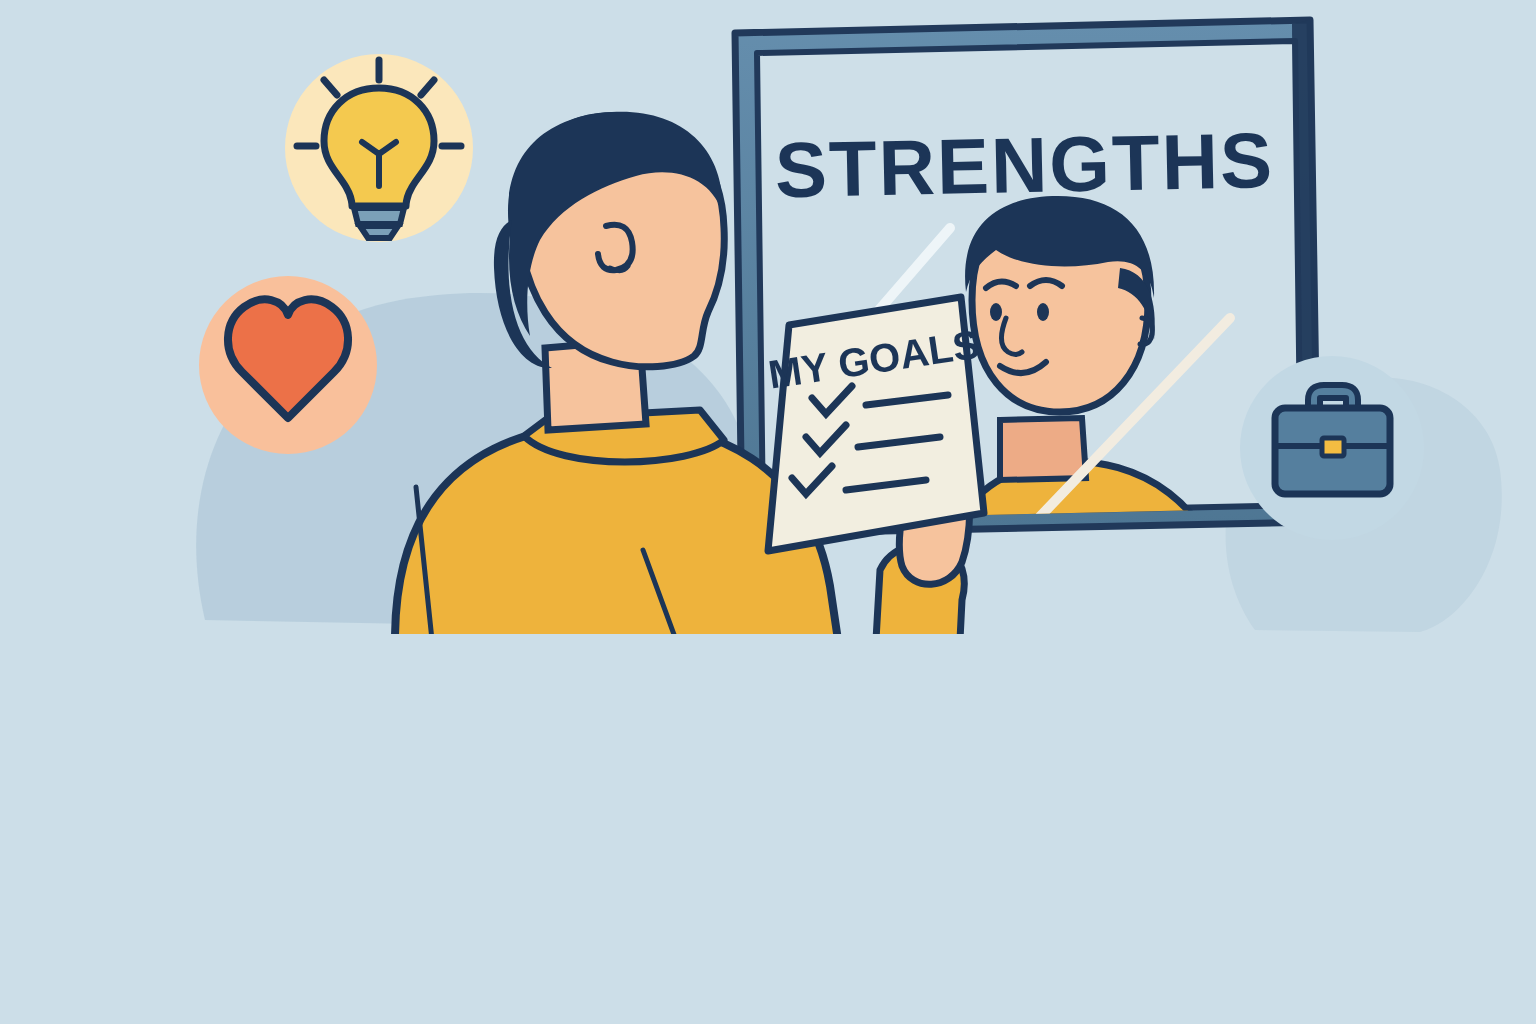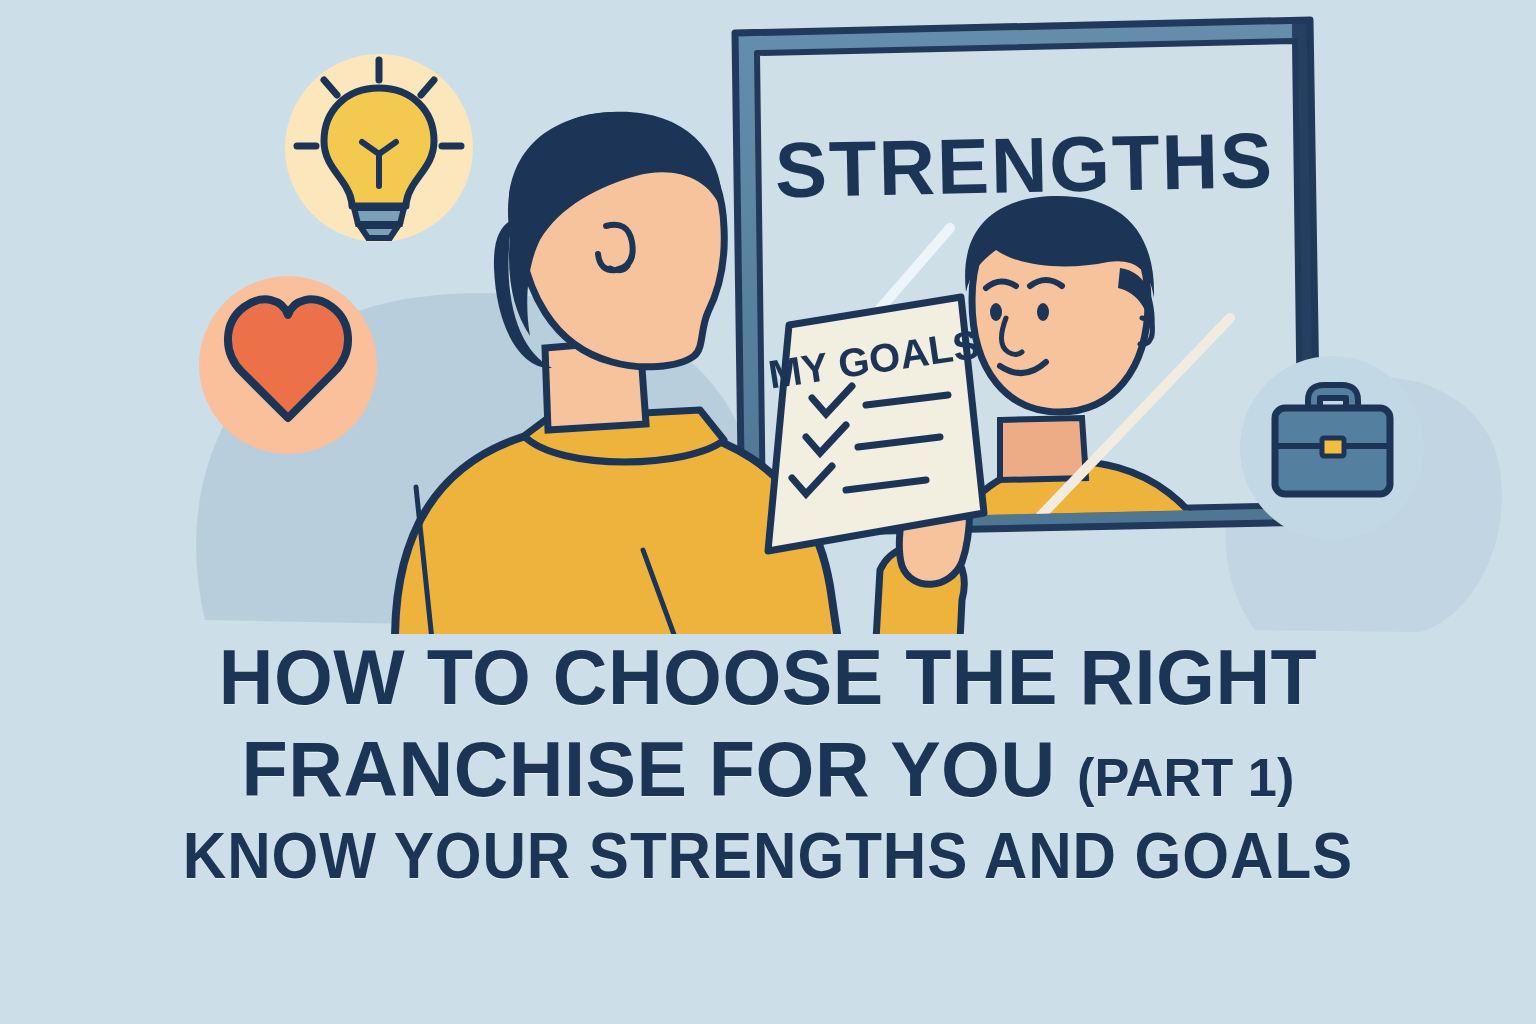--- a/index.html
+++ b/index.html
@@ -198,19 +198,14 @@
         <circle cx="1332" cy="448" r="92" fill="#c2d8e4"></circle>
         <path d="M1308,400 C1308,390 1314,385 1324,385 L1342,385 C1352,385 1358,390 1358,400 L1358,412 L1346,412 L1346,398 L1320,398 L1320,412 L1308,412 Z" fill="#557f9e" stroke="#1c3557" stroke-width="6" stroke-linejoin="round"></path>
         <rect x="1275" y="408" width="115" height="86" rx="10" fill="#557f9e" stroke="#1c3557" stroke-width="7"></rect>
         <path d="M1275,446 L1390,446" stroke="#1c3557" stroke-width="6" fill="none"></path>
         <rect x="1322" y="438" width="22" height="18" rx="2" fill="#f3bd42" stroke="#1c3557" stroke-width="5"></rect>
       </g>
 
     </g>
   </svg>
 
-  <div class="title-block">
-    <div class="tline tline1">HOW TO CHOOSE THE RIGHT</div>
-    <div class="tline tline2"><span>FRANCHISE FOR YOU </span><span class="part">(PART 1)</span></div>
-    <div class="tline tline3">KNOW YOUR STRENGTHS AND GOALS</div>
-  </div>
 
 </div>
 
 </body></html>

